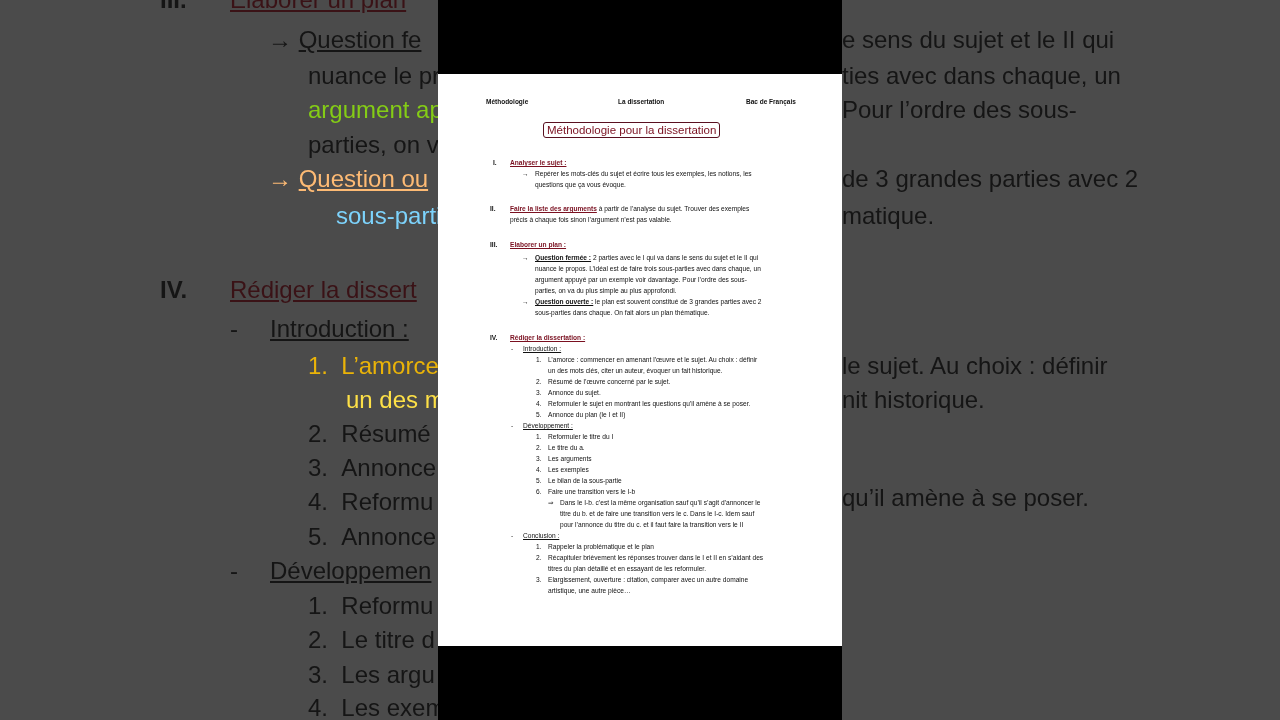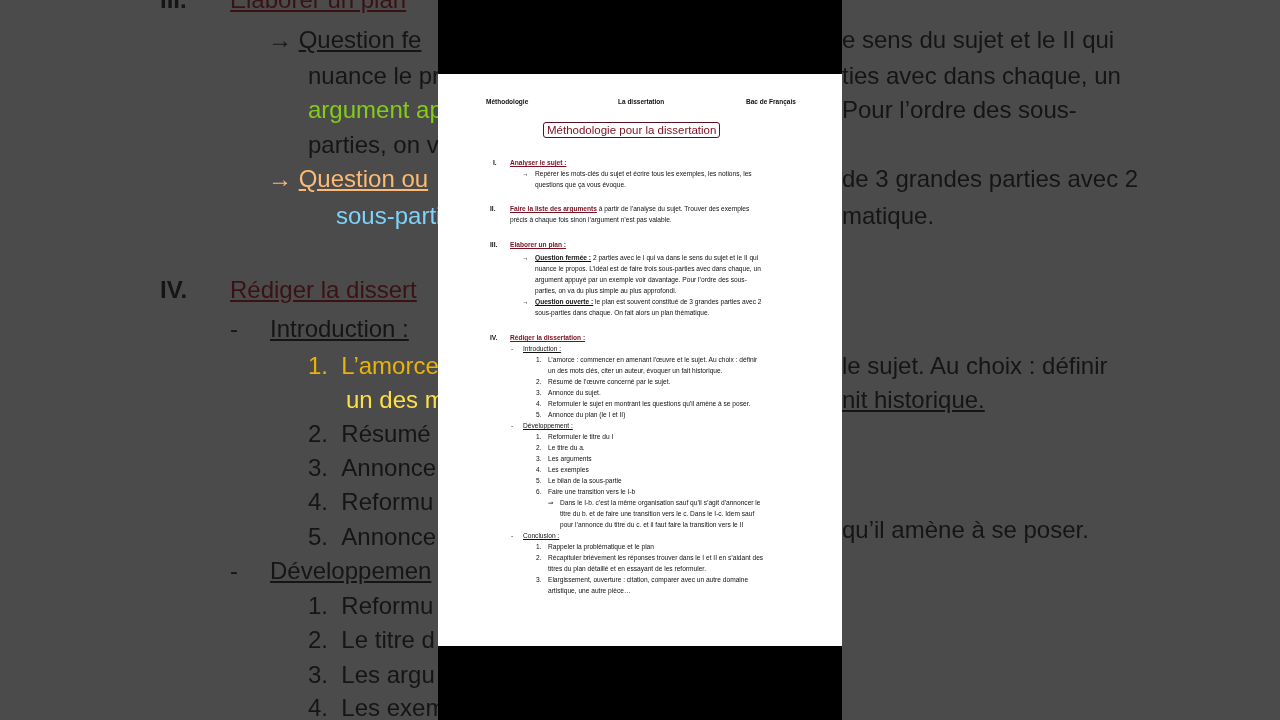--- a/index.html
+++ b/index.html
@@ -40,22 +40,22 @@
   <div style="position:absolute;left:230px;top:276px;font-size:24px;color:#3a1216;text-decoration:underline;">Rédiger la dissert</div>
   <div style="position:absolute;left:230px;top:315px;font-size:24px;color:#151515;">-</div>
   <div style="position:absolute;left:270px;top:315px;font-size:24px;color:#151515;text-decoration:underline;">Introduction :</div>
   <div style="position:absolute;left:308px;top:352px;font-size:24px;color:#eab308;">1.&nbsp;&nbsp;L’amorce</div>
   <div style="position:absolute;left:346px;top:386px;font-size:24px;color:#fde047;">un des m</div>
   <div style="position:absolute;left:308px;top:420px;font-size:24px;color:#151515;">2.&nbsp;&nbsp;Résumé</div>
   <div style="position:absolute;left:308px;top:454px;font-size:24px;color:#151515;">3.&nbsp;&nbsp;Annonce</div>
   <div style="position:absolute;left:308px;top:488px;font-size:24px;color:#151515;">4.&nbsp;&nbsp;Reformu</div>
   <div style="position:absolute;left:308px;top:523px;font-size:24px;color:#151515;">5.&nbsp;&nbsp;Annonce</div>
   <div style="position:absolute;left:842px;top:352px;font-size:24px;color:#151515;white-space:nowrap;">le sujet. Au choix : définir</div>
-  <div style="position:absolute;left:842px;top:386px;font-size:24px;color:#151515;white-space:nowrap;text-decoration:underline;">nit historique.</div>
-  <div style="position:absolute;left:842px;top:516px;font-size:24px;color:#151515;white-space:nowrap;text-align:center;">qu’il amène à se poser.</div>
+  <div style="position:absolute;left:842px;top:386px;font-size:24px;color:#151515;white-space:nowrap;">nit historique.</div>
+  <div style="position:absolute;left:842px;top:484px;font-size:24px;color:#151515;white-space:nowrap;text-align:center;">qu’il amène à se poser.</div>
 
   <div style="position:absolute;left:230px;top:557px;font-size:24px;color:#151515;">-</div>
   <div style="position:absolute;left:270px;top:557px;font-size:24px;color:#151515;text-decoration:underline;">Développemen</div>
   <div style="position:absolute;left:308px;top:592px;font-size:24px;color:#151515;">1.&nbsp;&nbsp;Reformu</div>
   <div style="position:absolute;left:308px;top:626px;font-size:24px;color:#151515;">2.&nbsp;&nbsp;Le titre d</div>
   <div style="position:absolute;left:308px;top:661px;font-size:24px;color:#151515;">3.&nbsp;&nbsp;Les argu</div>
   <div style="position:absolute;left:308px;top:694px;font-size:24px;color:#151515;">4.&nbsp;&nbsp;Les exem</div>
 </div>
 
 <div class="center"></div>

